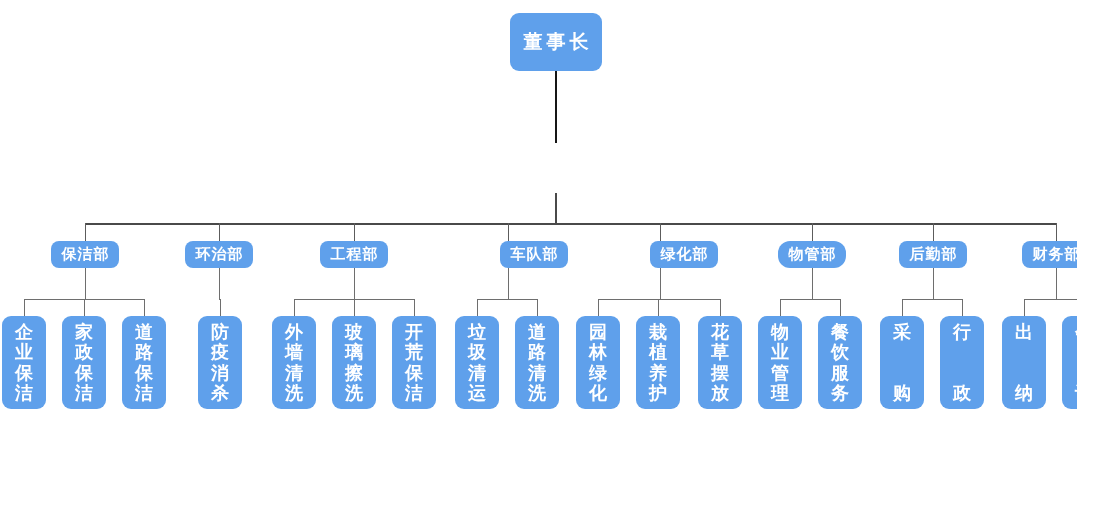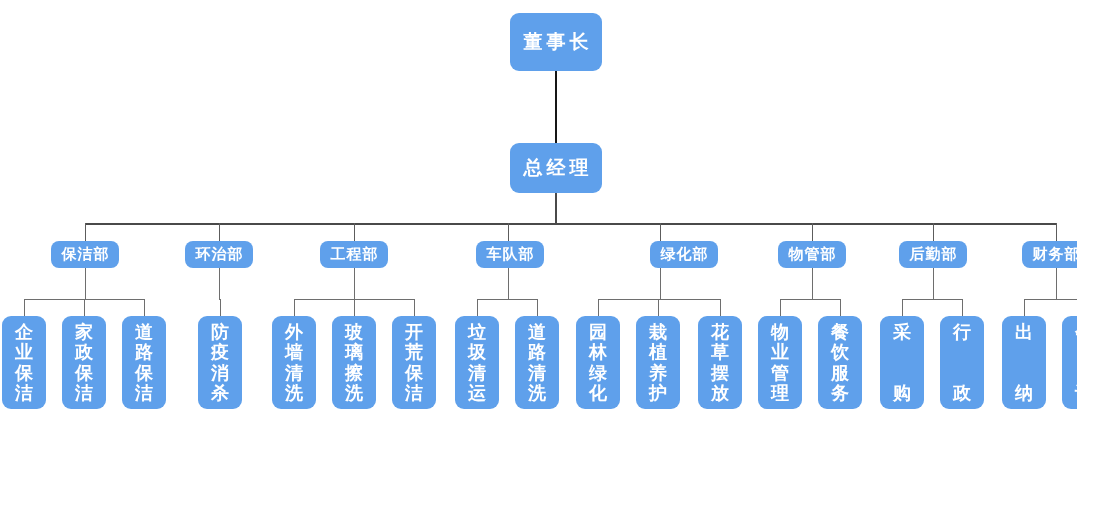--- a/index.html
+++ b/index.html
@@ -69,28 +69,27 @@
       <div class="cline" style="left: 902px; top: 299px; width: 60px; height: 1px; background: rgb(110, 110, 110);"></div>
       <div class="cline" style="left: 901.5px; top: 299px; width: 1px; height: 17px; background: rgb(110, 110, 110);"></div>
       <div class="cline" style="left: 961.5px; top: 299px; width: 1px; height: 17px; background: rgb(110, 110, 110);"></div>
       <div class="cline" style="left: 1055.5px; top: 268px; width: 1px; height: 32px; background: rgb(110, 110, 110);"></div>
       <div class="cline" style="left: 1024px; top: 299px; width: 60px; height: 1px; background: rgb(110, 110, 110);"></div>
       <div class="cline" style="left: 1023.5px; top: 299px; width: 1px; height: 17px; background: rgb(110, 110, 110);"></div>
       <div class="cline" style="left: 1083.5px; top: 299px; width: 1px; height: 17px; background: rgb(110, 110, 110);"></div>
     </div>
 
   <div class="node lvl1" id="box-root" style="left:510px;top:13px;width:92px;height:58px;">董事长</div>
-  <div class="node lvl1" id="box-manager" style="left:510px;top:143px;width:92px;height:50px;">总经理</div>
 
   <div class="node dept-box" style="left:51px;">保洁部</div>
   <div class="node dept-box" style="left:185px;">环治部</div>
   <div class="node dept-box" style="left:320px;">工程部</div>
-  <div class="node dept-box" style="left:476px;">车队部</div>
+  <div class="node dept-box" style="left:500px;">车队部</div>
   <div class="node dept-box" style="left:650px;">绿化部</div>
-  <div class="node dept-box" style="left:778px;">物管部</div>
+  <div class="node dept-box" style="left:778px;border-radius:12px;">物管部</div>
   <div class="node dept-box" style="left:899px;">后勤部</div>
   <div class="node dept-box" style="left:1022px;">财务部</div>
 
   <div class="node sub-box" style="left:2px;">
       <span>企</span>
       <span>业</span>
       <span>保</span>
       <span>洁</span>
     </div>
   <div class="node sub-box" style="left:62px;">

